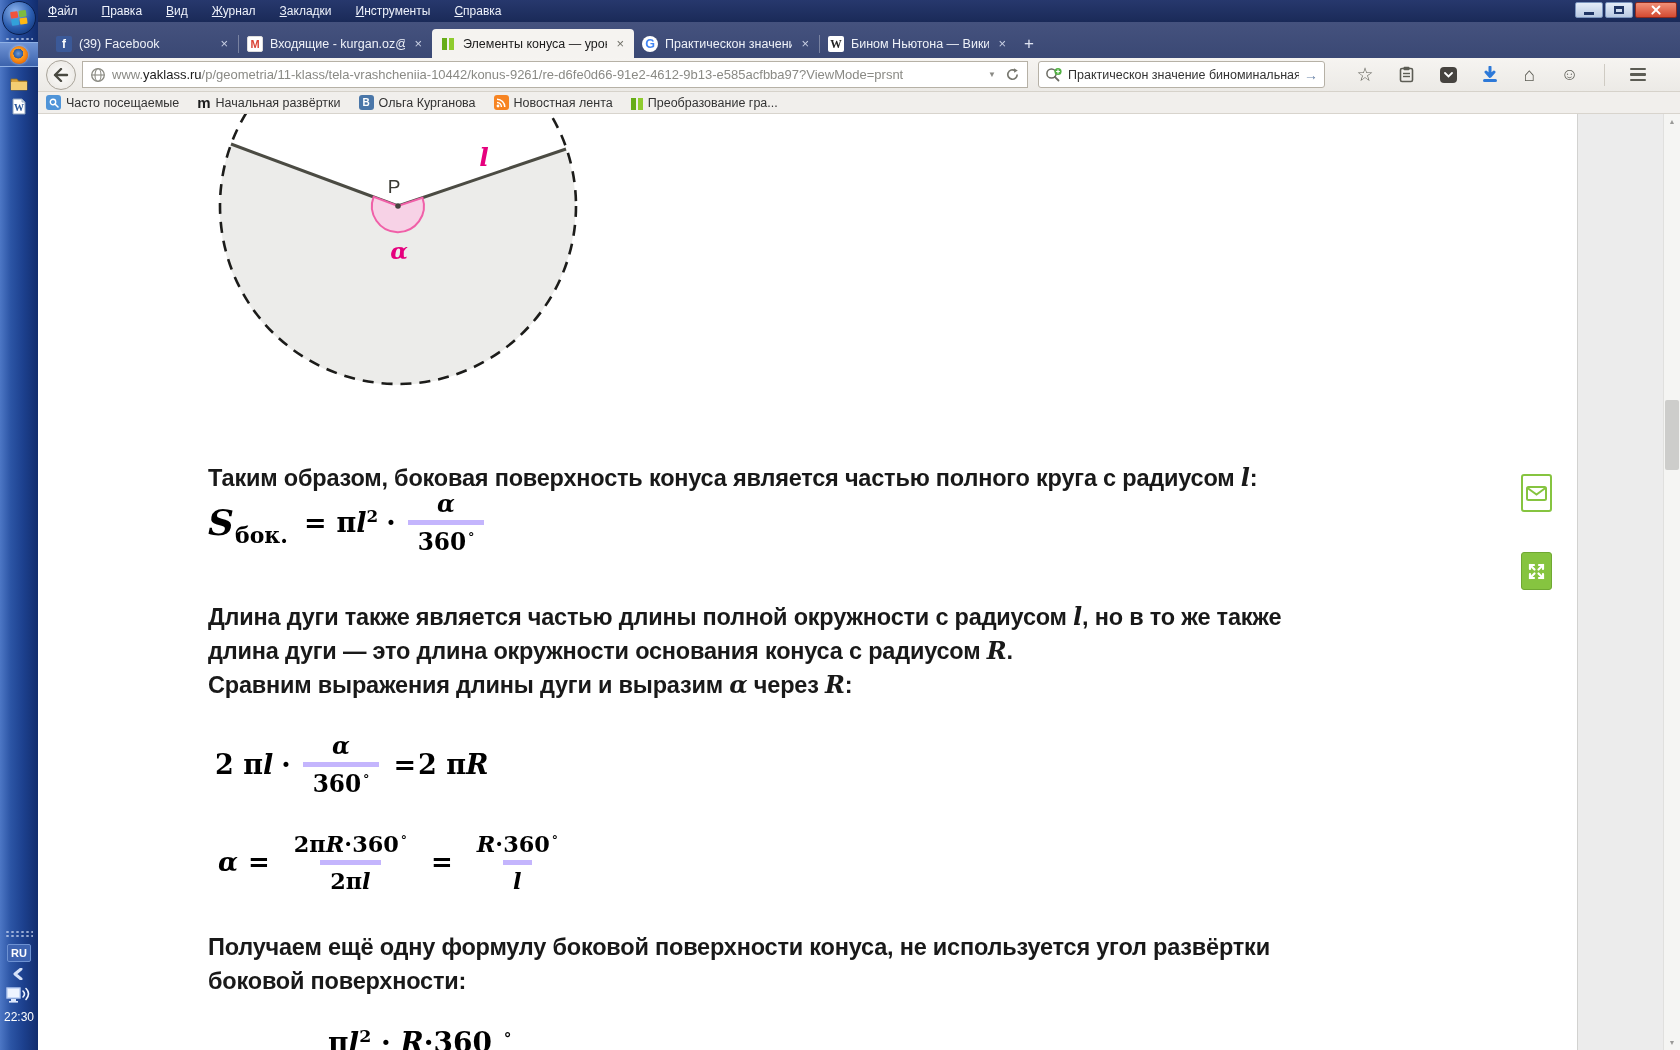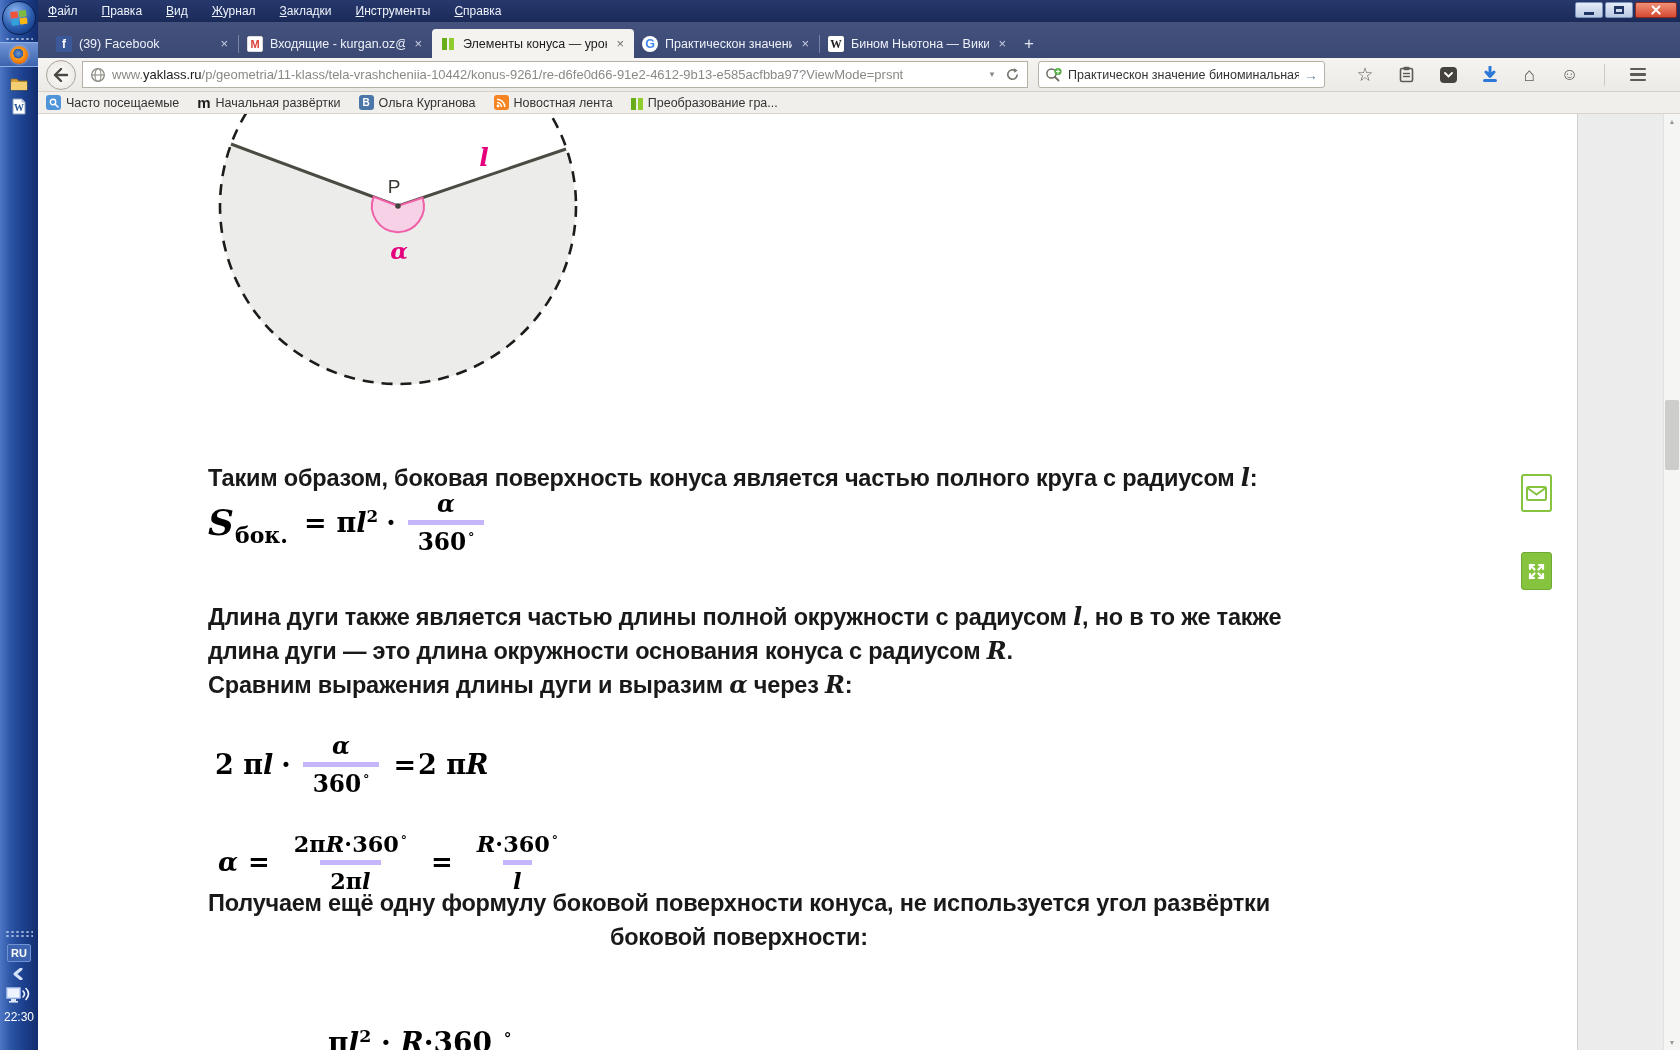--- a/index.html
+++ b/index.html
@@ -133,21 +133,21 @@
   .sb-arrow.down { bottom:0; }
   .sb-thumb { position:absolute; left:1px; top:286px; width:14px; height:70px;
     background:#cdcdcb; border-radius:2px; }
 
   .diagram { position:absolute; left:150px; top:0; }
 
   .para { position:absolute; font-weight:700; font-size:23.5px; color:#191919;
     letter-spacing:-0.2px; white-space:nowrap; }
   .p1 { left:170px; top:349px; }
   .p2 { left:170px; top:486px; line-height:34px; }
-  .p3 { left:170px; top:772px; line-height:34px;text-align:center; }
+  .p3 { left:170px; top:816px; line-height:34px; }
   .mvar { font-family:"DejaVu Serif",serif; font-style:italic; font-weight:700; font-size:24px; }
 
   .formula { position:absolute; display:flex; align-items:center;
     font-family:"DejaVu Serif",serif; font-weight:bold; color:#000; font-size:27px; white-space:pre; }
   .f1 { left:170px; top:378px; height:60px; }
   .f2 { left:177px; top:622px; height:56px; }
   .f3 { left:180px; top:722px; height:52px; font-size:26px; }
   .f4 { left:290px; top:912px; font-size:28px; }
   .fbig { font-size:36px; font-style:italic; }
   .fsub { font-size:22px; position:relative; top:13px; margin:0 6px 0 1px; }

